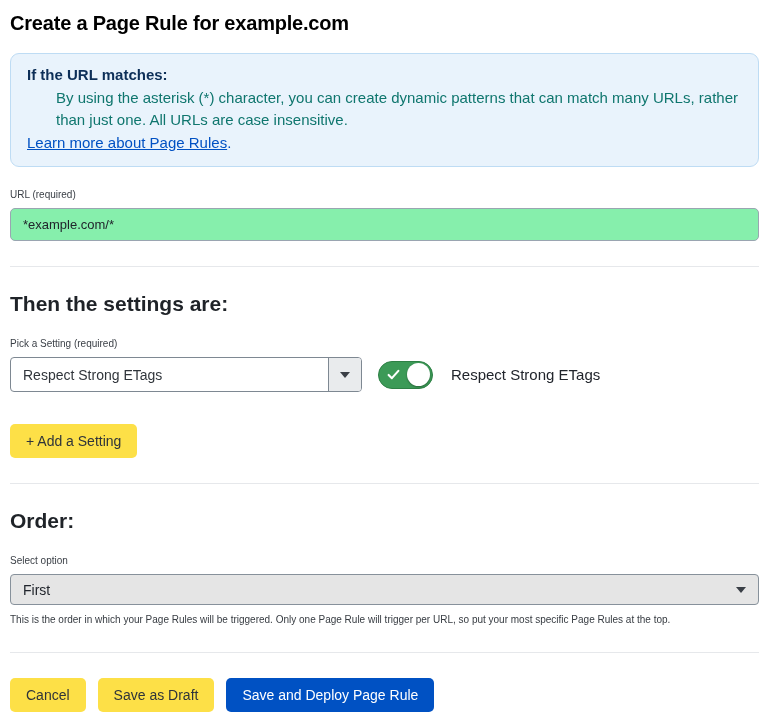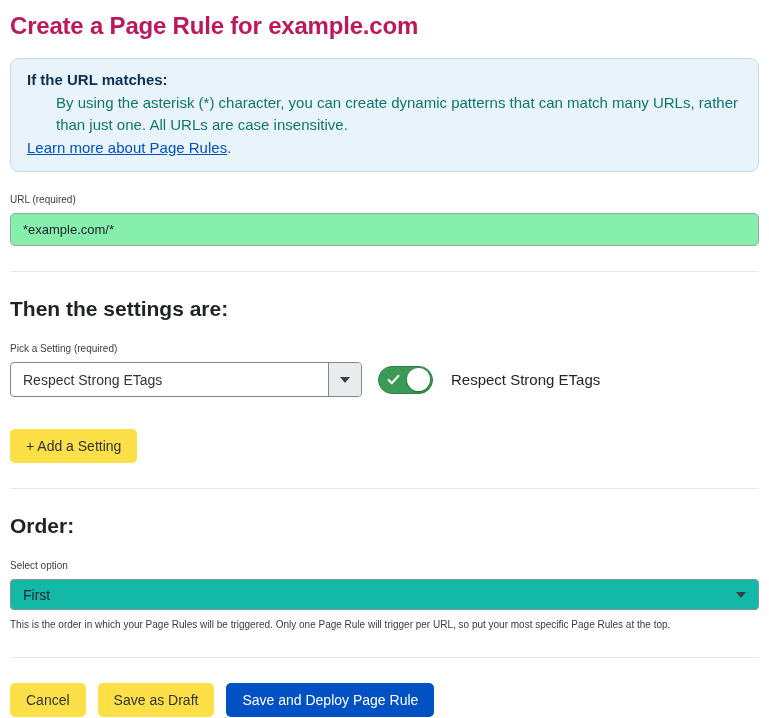--- a/index.html
+++ b/index.html
@@ -5,21 +5,21 @@
   * { box-sizing: border-box; margin: 0; padding: 0; }
   html, body { background: #ffffff; }
   body {
     width: 769px; height: 718px; overflow: hidden;
     font-family: "Liberation Sans", sans-serif;
     color: #21252c;
   }
   .page { padding: 12px 10px 0 10px; }
 
   h1.page-title {
-    font-size: 24px; font-weight: 700; color: #be185d; letter-spacing: -0.2px;
+    font-size: 20px; font-weight: 700; color: #000000; letter-spacing: -0.2px;
   }
 
   .info-box {
     margin-top: 18px;
     background: #e9f3fc;
     border: 1px solid #bedcf4;
     border-radius: 9px;
     padding: 10px 16px 12px 16px;
     font-size: 15px; line-height: 1.5;
     color: #17365e;
@@ -92,21 +92,21 @@
     font-size: 14px; border: none; border-radius: 5px;
     padding: 9px 16px; cursor: pointer; white-space: nowrap;
   }
   .btn-gray { background: #fde047; color: #2f343a; }
   .btn-primary { background: #0051c3; color: #ffffff; }
 
   .add-setting { margin-top: 32px; }
 
   .order-select {
     margin-top: 8px; width: 100%; height: 31px;
-    border: 1px solid #87919b; border-radius: 4px; background: #14b8a6;
+    border: 1px solid #87919b; border-radius: 4px; background: #e5e5e5;
     display: flex; align-items: center; justify-content: space-between;
     padding: 0 12px; font-size: 14px; color: #21252c; cursor: pointer;
   }
 
   .help-text {
     margin-top: 7px; font-size: 10px; line-height: 1.5;
     color: #363b41; max-width: 749px;
   }
 
   .footer { display: flex; align-items: center; gap: 12px; }

